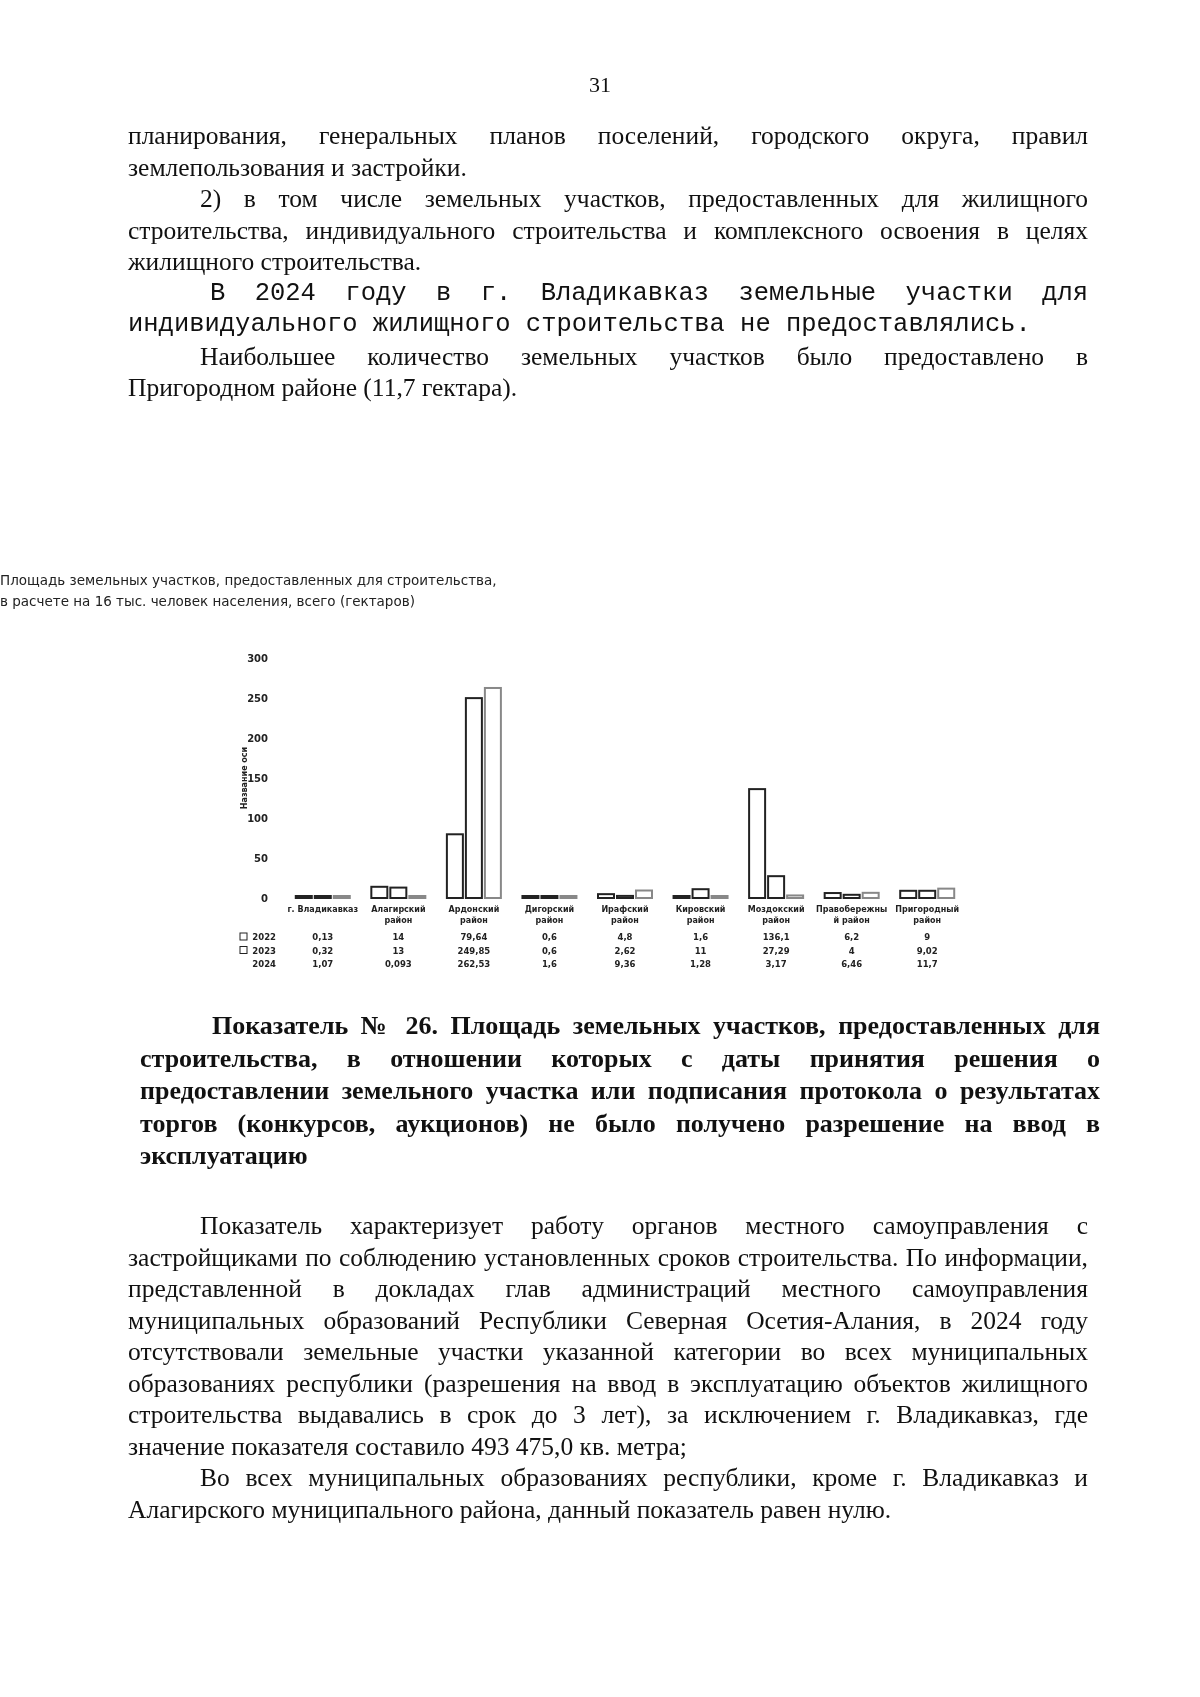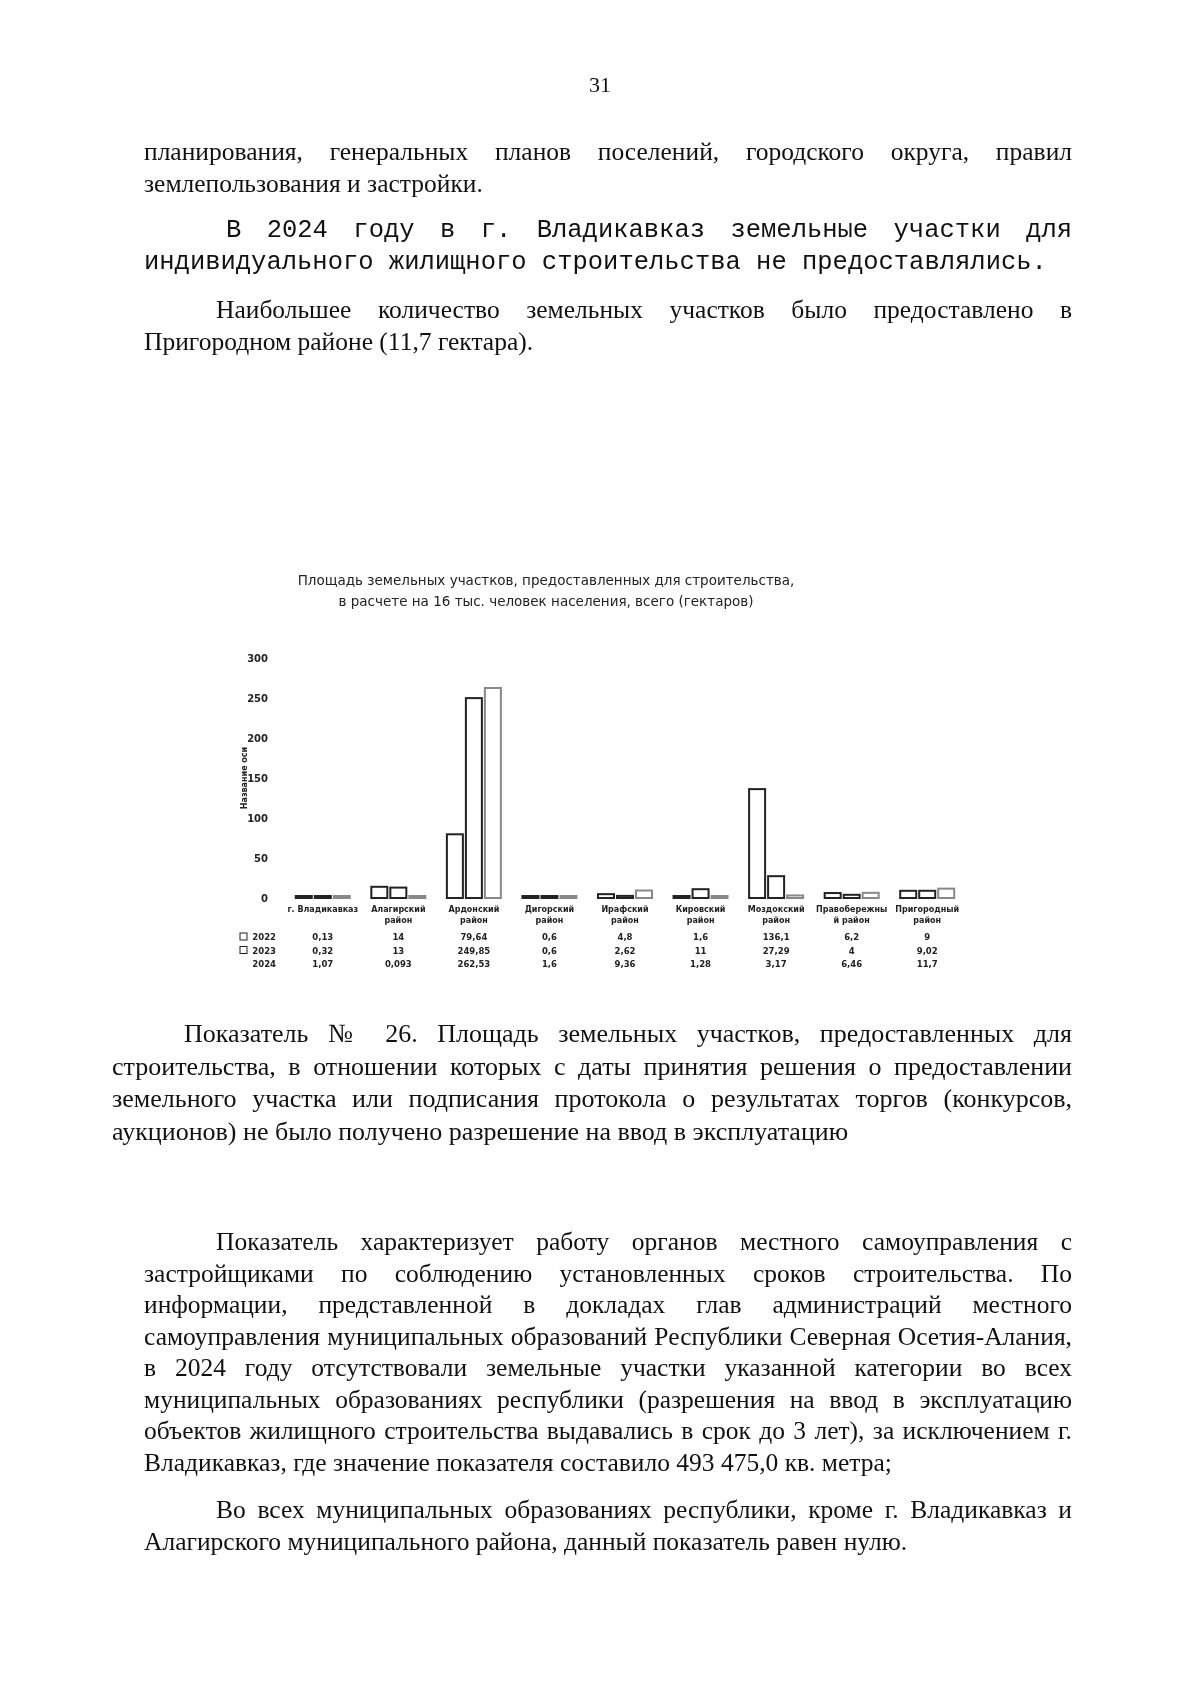--- a/index.html
+++ b/index.html
@@ -1,36 +1,37 @@
 <!DOCTYPE html>
 <html><head>
 <meta charset="utf-8">
 <style>
   html, body { margin:0; padding:0; background:#fff; }
   body { width:1200px; height:1697px; position:relative; overflow:hidden;
          font-family:"Liberation Serif", "DejaVu Serif", serif; color:#111; }
   .page-num { position:absolute; top:72px; left:0; width:1200px; text-align:center; font-size:22px; }
   .text { position:absolute; left:128px; width:960px; font-size:25.5px; line-height:31.5px; text-align:justify; }
-  .text p { margin:16px; }
+  .text p { margin:0; }
   .ind { text-indent:72px; }
   .ind2 { text-indent:82px;font-family:Liberation Mono, monospace; }
-  .heading { position:absolute; left:112px; width:960px; top:1010px; font-size:26px; line-height:32.5px;
-             font-weight:normal; text-align:justify;margin-top:8px; }
+  .heading { position:absolute; left:140px; width:960px; top:1010px; font-size:26px; line-height:32.5px;
+             font-weight:bold; text-align:justify; }
   .heading p { margin:0; text-indent:72px; }
-  .chart-title { position:absolute; top:570px; left:0; width:1092px; text-align:center;
+  .chart-title { position:absolute; top:570px; left:0; width:1092px; 
                  font-family:"DejaVu Sans", sans-serif; font-size:13.5px; line-height:21px; color:#222; }
   svg { position:absolute; left:0; top:0; }
 </style>
 </head>
 <body>
 
 <div class="page-num">31</div>
 
 <div class="text" style="top:120px;">
   <p>планирования, генеральных планов поселений, городского округа, правил землепользования и застройки.</p>
+  <p class="ind">2) в том числе земельных участков, предоставленных для жилищного строительства, индивидуального строительства и комплексного освоения в целях жилищного строительства.</p>
   <p class="ind2">В 2024 году в г. Владикавказ земельные участки для индивидуального жилищного строительства не предоставлялись.</p>
   <p class="ind">Наибольшее количество земельных участков было предоставлено в Пригородном районе (11,7 гектара).</p>
 </div>
 
 <div class="chart-title">
   <div>Площадь земельных участков, предоставленных для строительства,</div>
   <div>в расчете на 16 тыс. человек населения, всего (гектаров)</div>
 </div>
 
 <svg id="chart" width="1200" height="1000" viewBox="0 0 1200 1000">

